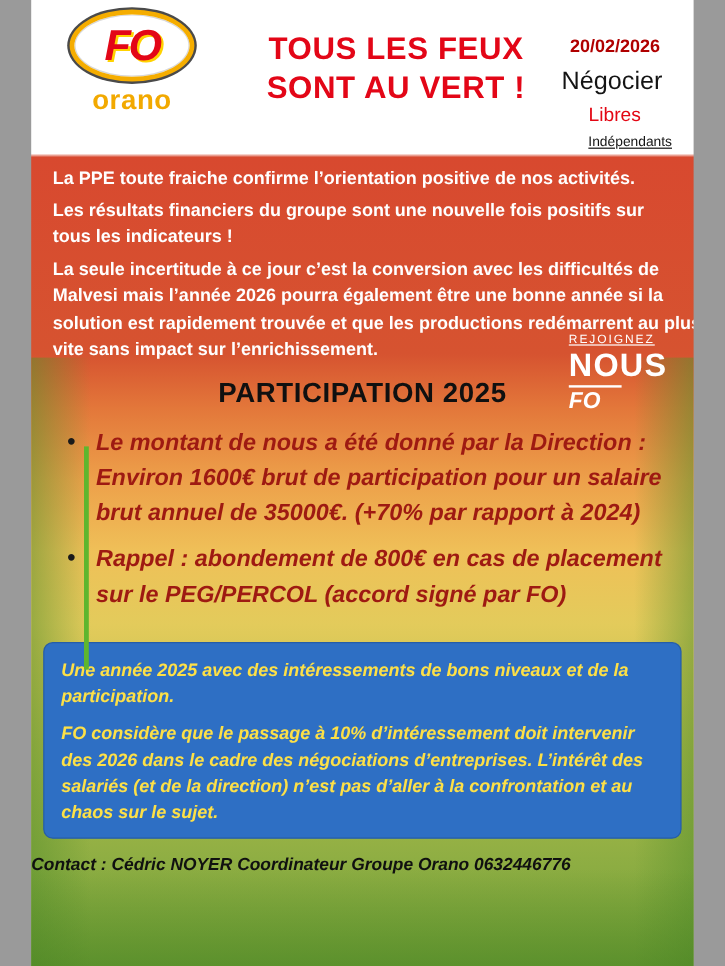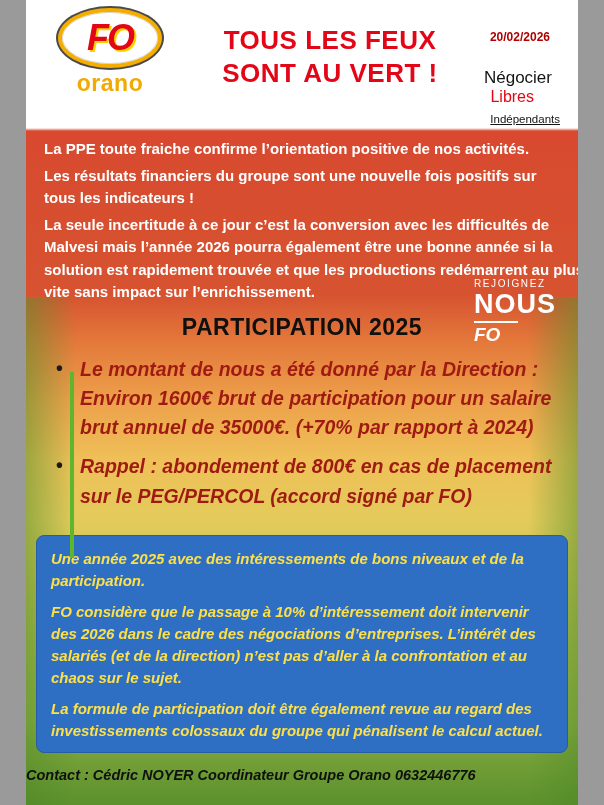--- a/index.html
+++ b/index.html
@@ -49,39 +49,39 @@
     color:#e30617; letter-spacing:-2px;
     text-shadow:2px 2px 0 #ffd200;
   }
   .orano-text { margin-top:2px; color:#f2a900; font-weight:bold; font-size:23px; letter-spacing:0.5px; }
 
   .main-title {
     position:absolute; left:166px; top:24px; width:276px;
     text-align:center; color:#e30617; font-weight:800;
     font-size:26px; line-height:1.25; letter-spacing:0.5px;
   }
-  .hdr-date { position:absolute; top:30px; right:28px; color:#b00000; font-weight:bold; font-size:12px; }
-  .hdr-negocier { position:absolute; top:68px; right:26px; color:#141414; font-size:17px; }
+  .hdr-date { position:absolute; top:30px; right:28px; color:#b00000; font-weight:bold; font-size:15px; }
+  .hdr-negocier { position:absolute; top:56px; right:26px; color:#141414; font-size:21px; }
   .hdr-libres { position:absolute; top:88px; right:44px; color:#e30613; font-size:16px; }
   .hdr-independants { position:absolute; top:113px; right:18px; color:#141414; font-size:11.5px;text-decoration:underline; }
 
   
   .intro {
     padding:8px 16px 0 18px;
     color:#ffffff; font-weight:bold; font-size:15px; line-height:1.5;
   }
   .intro p { margin-bottom:4px; }
   .intro p:last-child { width:560px; }
 
   
   .join-logo {
     position:absolute; top:278px; right:8px; width:96px;
     color:#ffffff; z-index:3;
   }
-  .join-line1 { font-size:10px; letter-spacing:1.6px; }
+  .join-line1 { font-size:10px; letter-spacing:1.6px;text-decoration:underline; }
   .join-line2 { font-size:27px; font-weight:bold; letter-spacing:1px; display:flex; align-items:center;gap:24px; }
   .join-slash { display:inline-block; width:2px; height:30px; background:#ffffff; transform:rotate(24deg); margin-left:8px; }
   .join-line3 { font-size:19px; font-weight:bold; font-style:italic; margin-top:1px; border-top:2px solid #ffffff; width:44px; padding-top:1px; }
 
   
   .participation-title {
     margin-top:10px; text-align:center;
     color:#101010; font-size:23px; font-weight:800; letter-spacing:0.5px;
   }
   .bullets { margin:14px 26px 0 28px; list-style:none; }
@@ -159,20 +159,19 @@
     <div class="participation-title">PARTICIPATION 2025</div>
 
     <ul class="bullets">
       <li>Le montant de nous a été donné par la Direction : Environ 1600€ brut de participation pour un salaire brut annuel de 35000€. (+70% par rapport à 2024)</li>
       <li>Rappel : abondement de 800€ en cas de placement sur le PEG/PERCOL (accord  signé par FO)</li>
     </ul>
 
     <div class="blue-box">
       <p>Une année 2025 avec des intéressements de bons niveaux et de la participation.</p>
       <p>FO considère que le passage à 10% d’intéressement doit intervenir des 2026 dans le cadre des négociations d’entreprises. L’intérêt des salariés (et de la direction) n’est pas d’aller à la confrontation et au chaos sur le sujet.</p>
-      <p>La formule de participation doit être également revue au regard des investissements colossaux du groupe qui pénalisent le calcul actuel.</p>
     </div>
 
     <div class="footer">Contact : Cédric NOYER Coordinateur Groupe Orano 0632446776</div>
   </div>
 
   <div class="green-line"></div>
 </div>
 
 </body></html>

